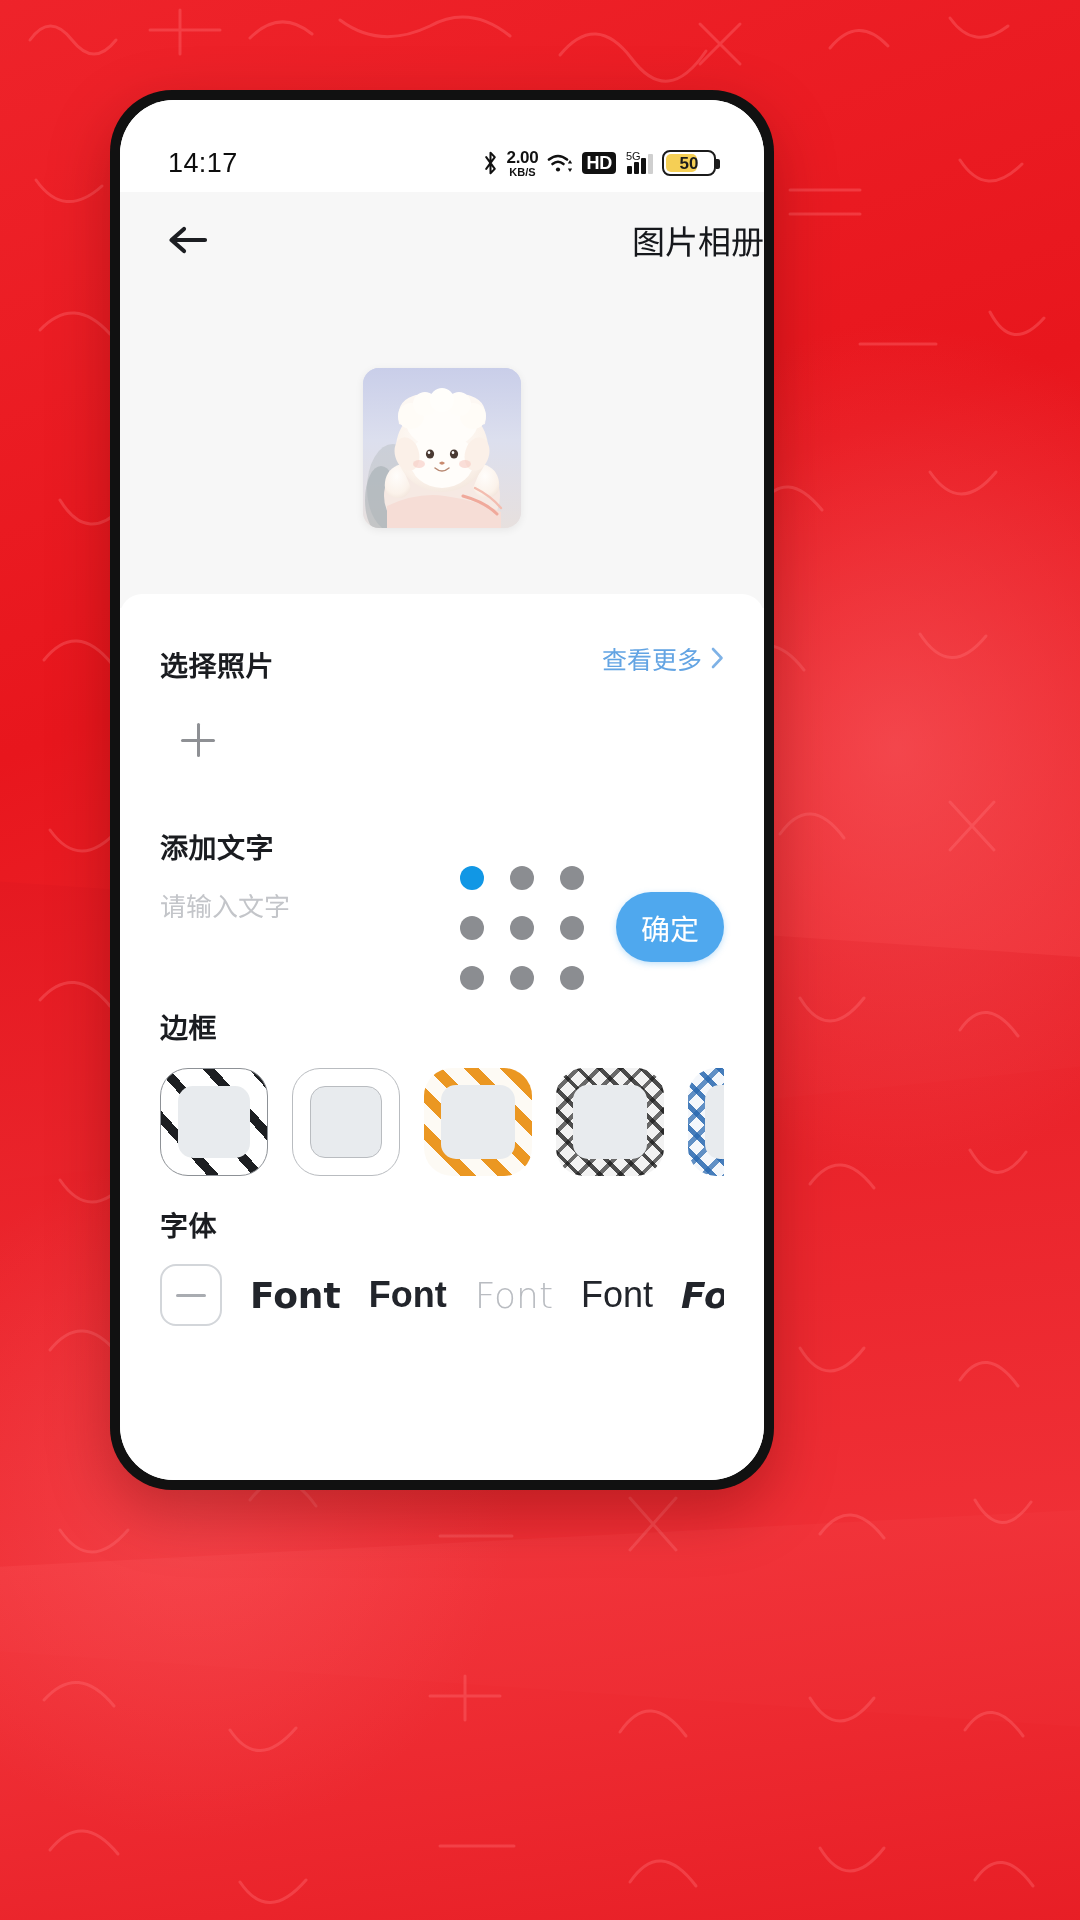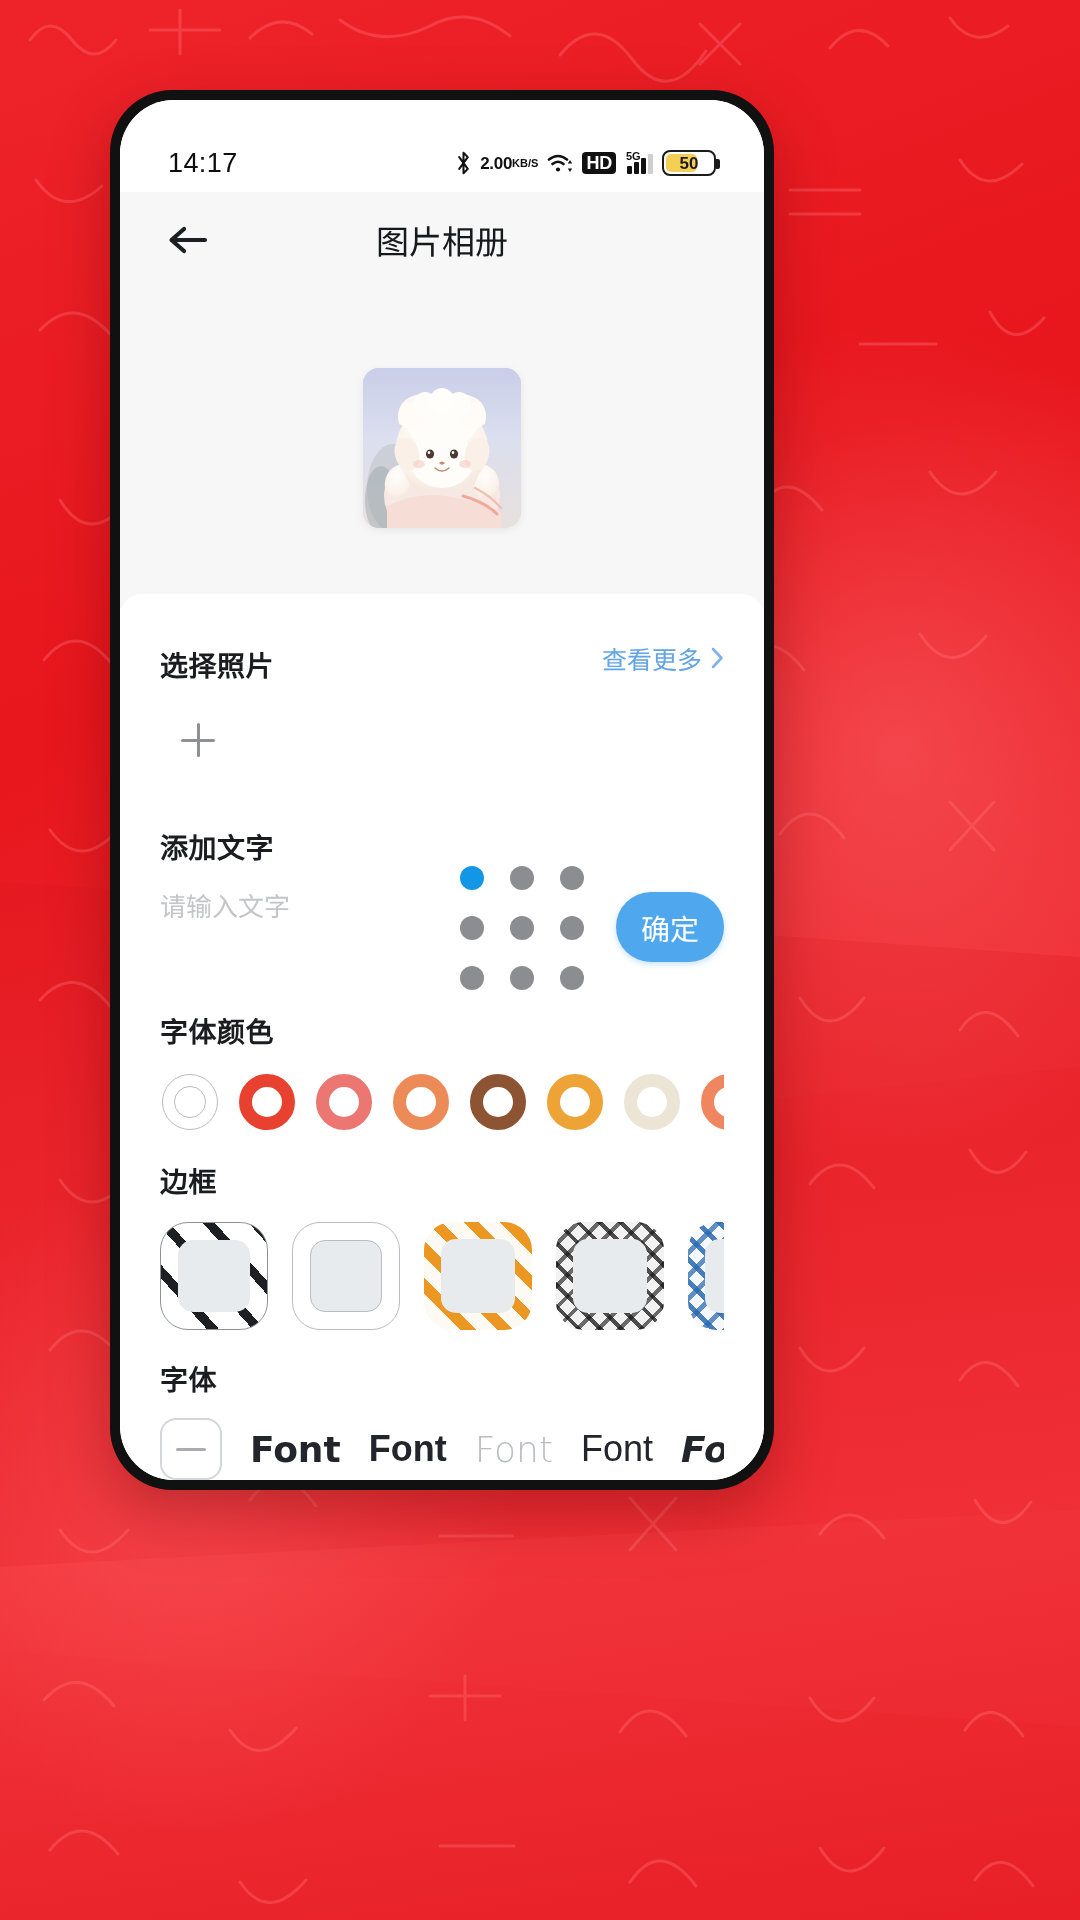--- a/index.html
+++ b/index.html
@@ -52,30 +52,30 @@
   }
 
   
   #statusbar{
     height:92px; flex:0 0 92px; display:flex; align-items:center;
     justify-content:space-between; padding:34px 48px 0 48px; background:#fff;
   }
   #clock{ font-size:27px; color:#0d0d0d; letter-spacing:.4px; font-weight:400; }
   .sb-right{ display:flex; align-items:center; gap:9px; }
   .bt-icon{ width:15px; height:24px; }
-  .netspeed{ display:flex; flex-direction:row; align-items:center; line-height:1; }
+  .netspeed{ display:flex; flex-direction:column; align-items:center; line-height:1; }
   .netspeed .v{ font-size:17px; font-weight:700; color:#111; letter-spacing:-.3px; }
   .netspeed .u{ font-size:11px; font-weight:700; color:#111; margin-top:1px; }
   .wifi-icon{ width:26px; height:22px; }
   .hd-badge{
     font-size:18px; font-weight:700; color:#fff; background:#111;
     border-radius:4px; padding:2px 4px 2.5px 4px; line-height:1; letter-spacing:-.2px;
   }
   .sig{ display:flex; align-items:flex-end; gap:2px; height:22px; position:relative; padding-left:2px; }
-  .sig .g5{ position:absolute; top:-2px; left:1px; font-size:11px; font-weight:700; color:#111; }
+  .sig .g5{ position:absolute; top:-2px; left:1px; font-size:11px; font-weight:400; color:#111; }
   .sig i{ display:block; width:5px; background:#111; border-radius:1px; }
   .sig i:nth-child(2){ height:8px; }
   .sig i:nth-child(3){ height:12px; }
   .sig i:nth-child(4){ height:16px; }
   .sig i:nth-child(5){ height:20px; background:#cfcfcf; }
   .battery{
     width:54px; height:26px; border:2.5px solid #1b1b1b; border-radius:8px;
     position:relative; display:flex; align-items:center; padding:2px;
   }
   .battery::after{
@@ -94,21 +94,21 @@
   
   #appbar{
     flex:0 0 96px; background:#f7f7f7; display:flex; align-items:center;
     padding:0 40px; position:relative;
   }
   #back-btn{
     width:56px; height:56px; display:flex; align-items:center; justify-content:center;
     cursor:pointer;
   }
   #appbar-title{
-    position:absolute; left:0; right:0; text-align:center;
+    position:absolute; left:0; right:0; text-align:right;
     font-size:33px; color:#16181c; font-weight:500; pointer-events:none;
   }
 
   
   #preview{
     flex:0 0 320px; background:#f7f7f7; display:flex;
     align-items:center; justify-content:center;
   }
   #preview-photo{
     width:158px; height:160px; border-radius:16px; overflow:hidden; position:relative;
@@ -454,34 +454,20 @@
             <span class="dot"></span>
             <span class="dot"></span>
             <span class="dot"></span>
             <span class="dot"></span>
           </div>
 
           <button id="confirm-btn">确定</button>
         </div>
       </div>
 
-      <div id="color-section">
-        <div class="sec-title">字体颜色</div>
-        <div id="color-list">
-          <span class="swatch none"></span>
-          <span class="swatch ring" style="color:#e8412f"></span>
-          <span class="swatch ring" style="color:#ec7672"></span>
-          <span class="swatch ring" style="color:#ec8b58"></span>
-          <span class="swatch ring" style="color:#8c5433"></span>
-          <span class="swatch ring" style="color:#eda336"></span>
-          <span class="swatch ring" style="color:#ece4d4"></span>
-          <span class="swatch ring" style="color:#f08660"></span>
-
-        </div>
-      </div>
 
       <div id="border-section">
         <div class="sec-title">边框</div>
         <div id="border-list">
           <span class="border-item b-stripe-bw">
             <span class="inner"></span>
           </span>
           <span class="border-item b-plain">
             <span class="inner"></span>
           </span>

